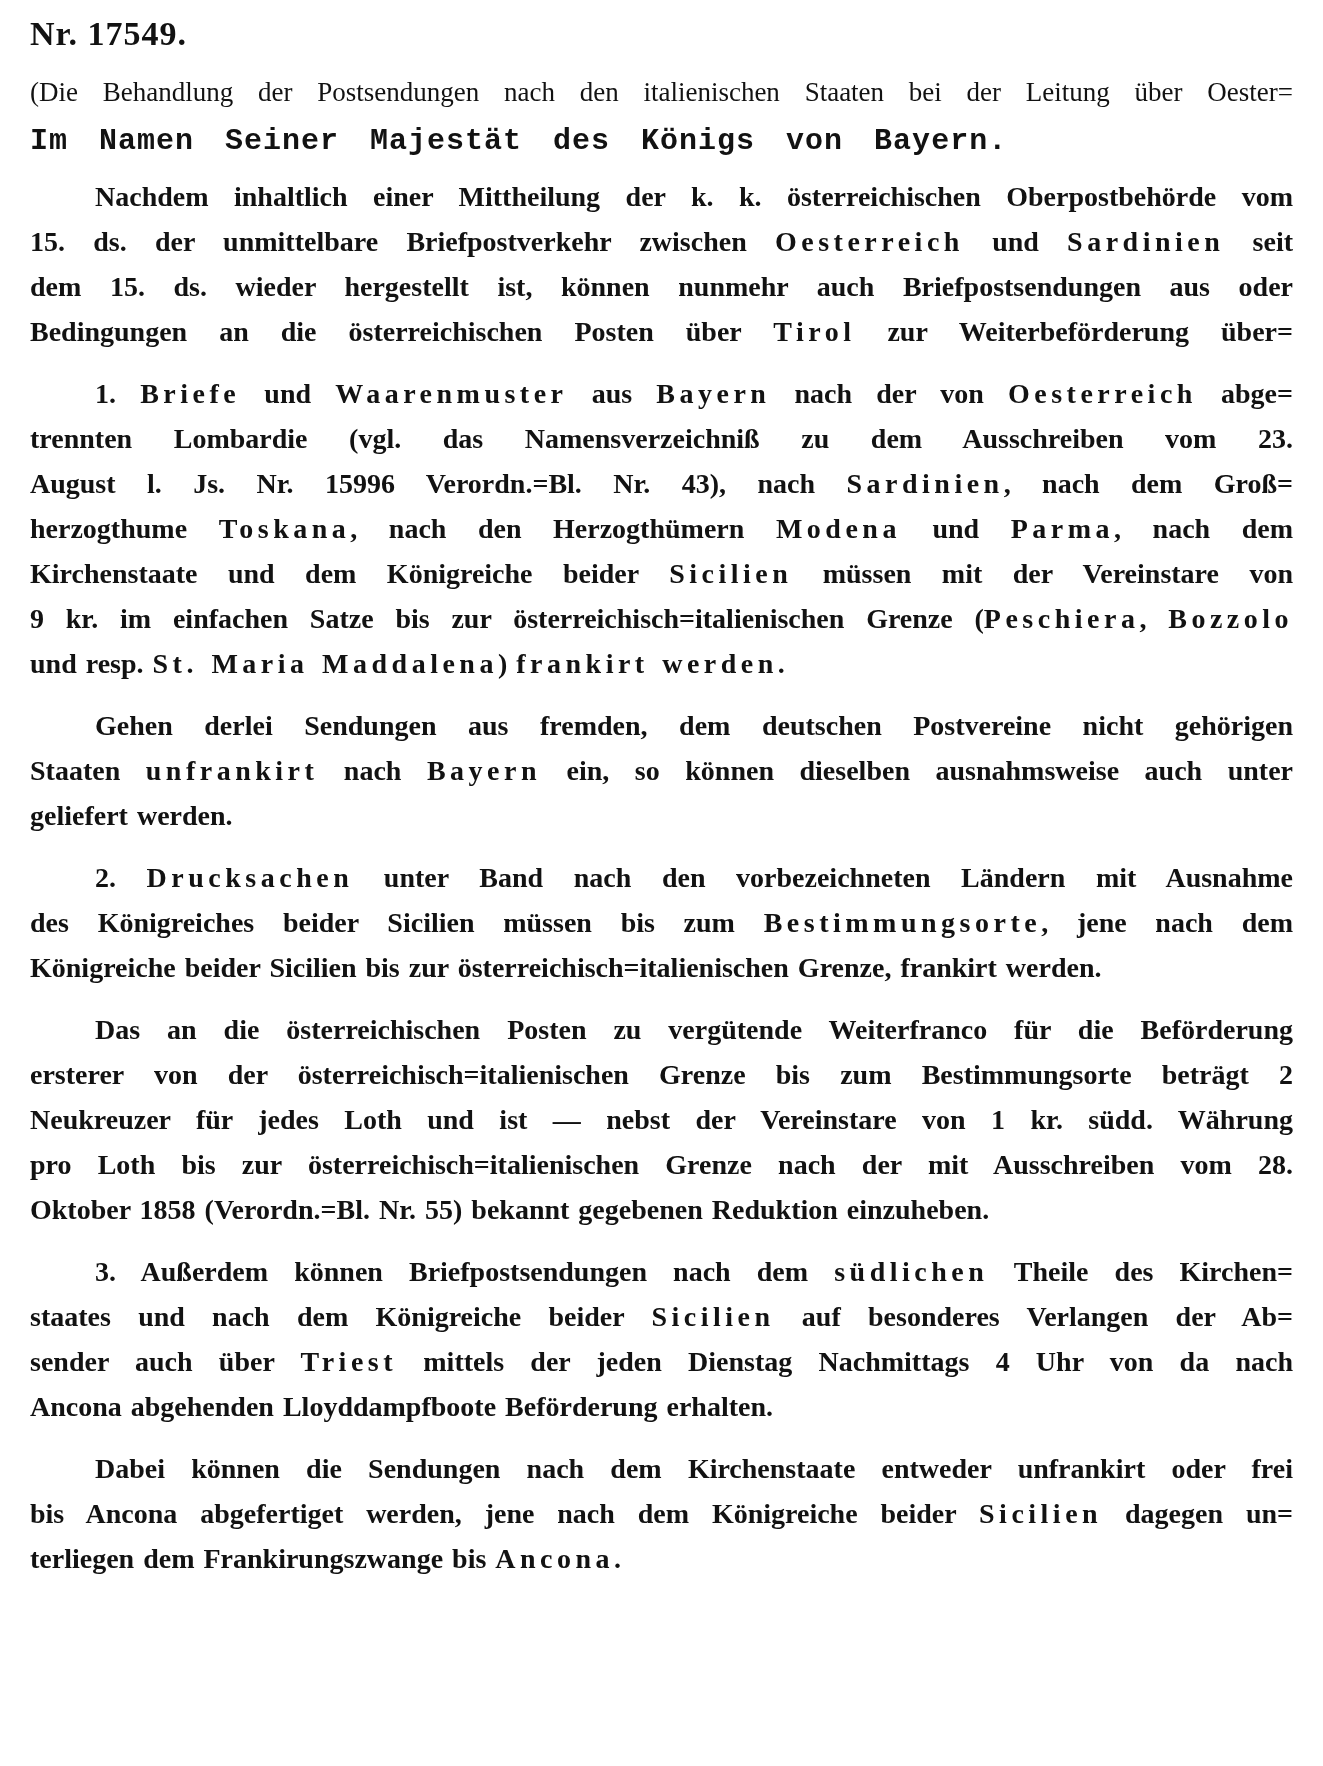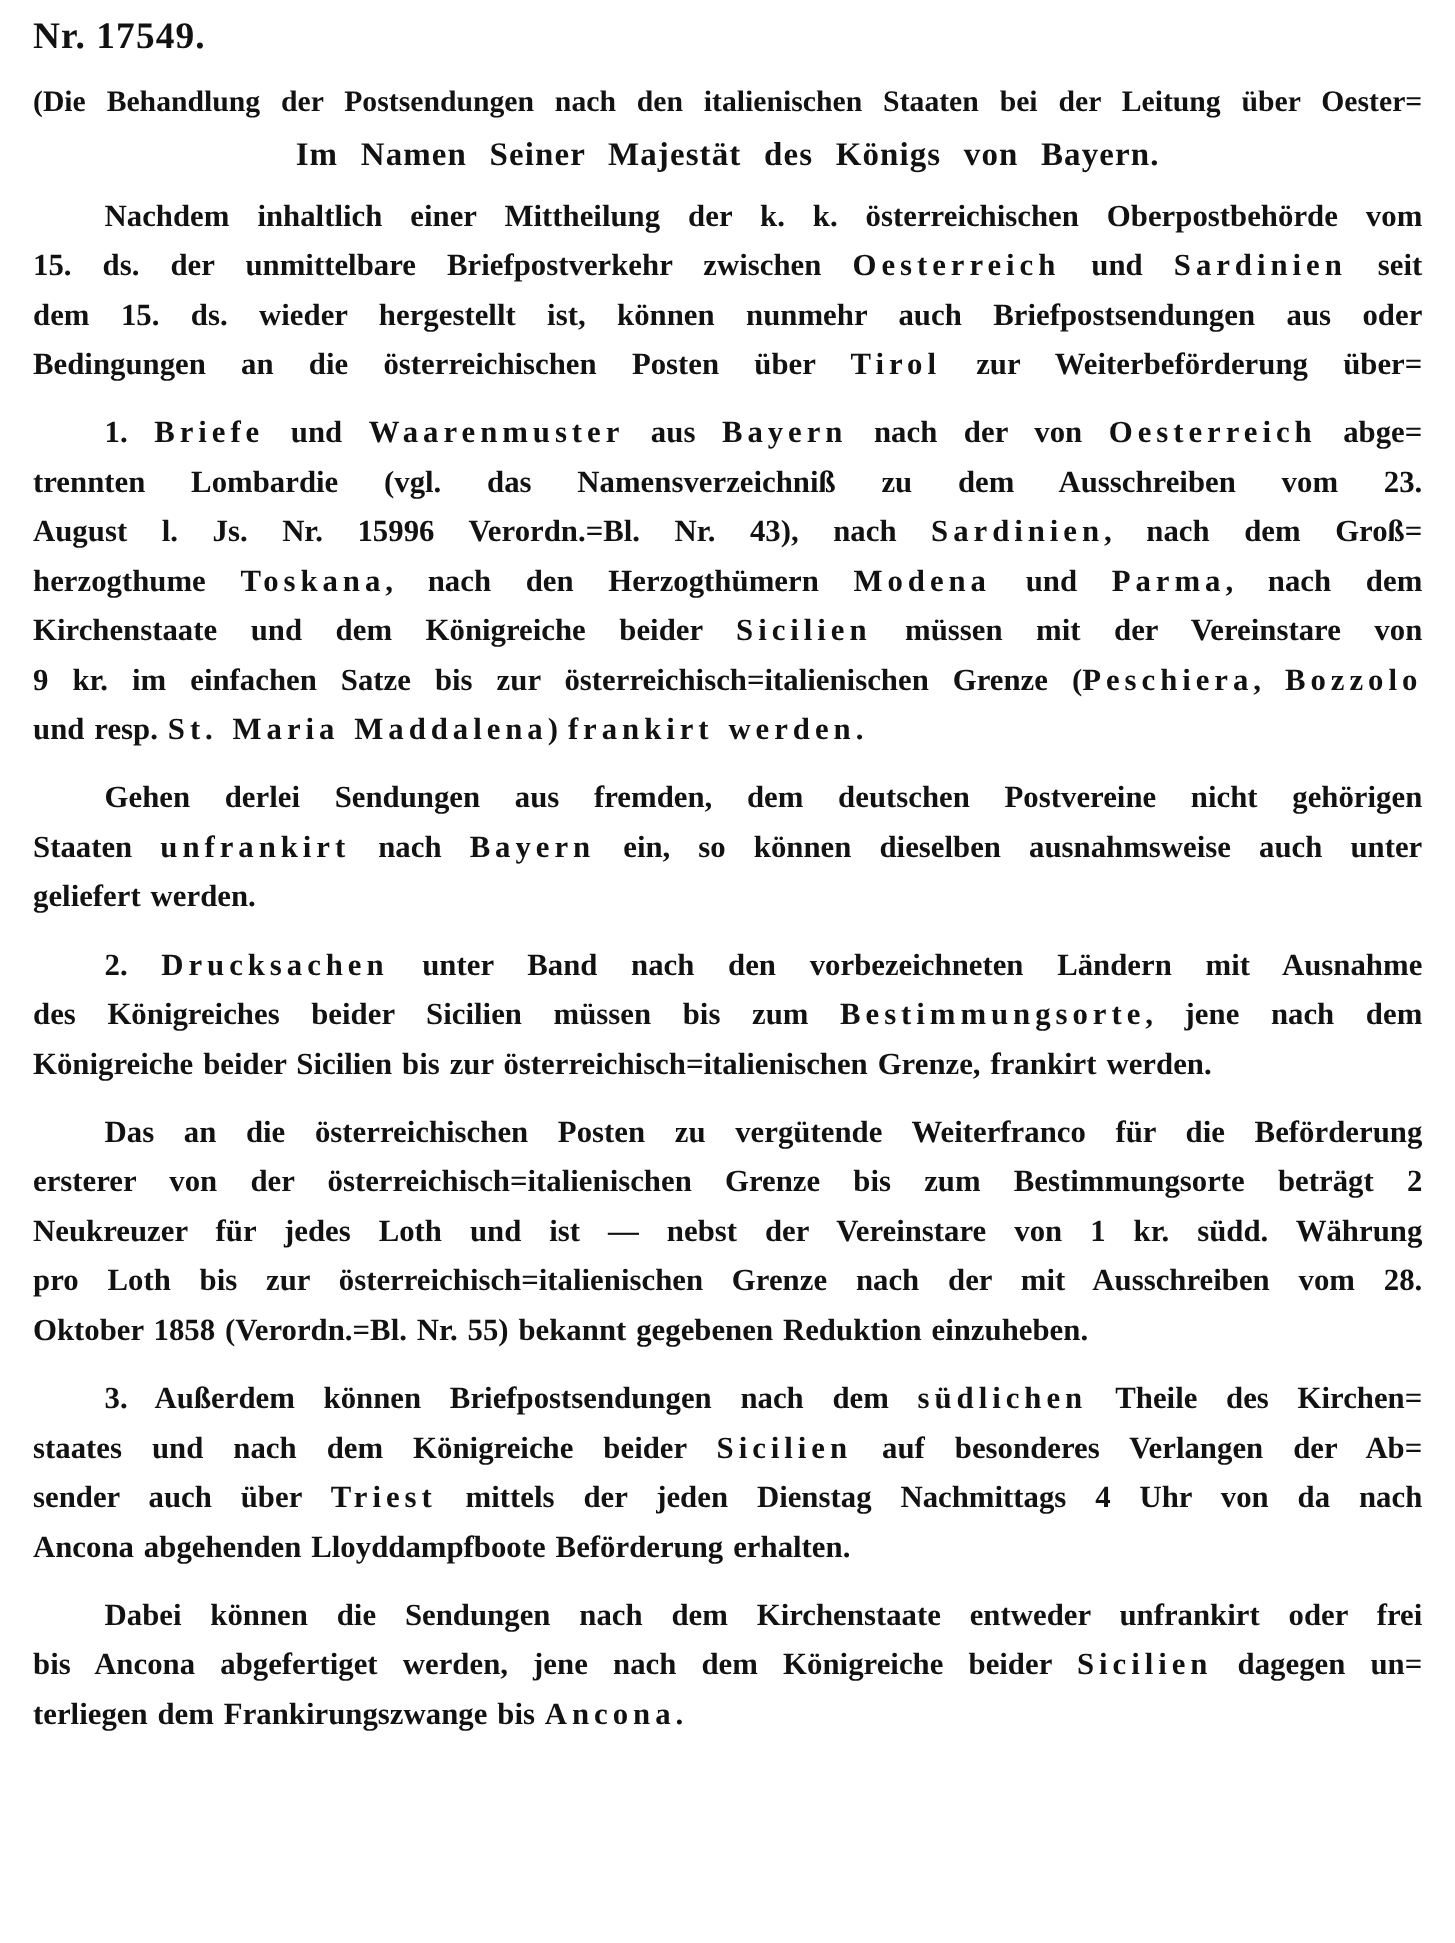--- a/index.html
+++ b/index.html
@@ -24,39 +24,40 @@
   }
   .doc-number {
     font-size: 34px;
     font-weight: 700;
     letter-spacing: 1px;
     line-height: 40px;
   }
   .subject {
     margin-top: 14px;
     font-size: 27px;
-    font-weight: 700;
+    font-weight: 400;
     line-height: 48px;
   }
   .subject .line {
     text-align: justify;
     text-align-last: justify;
   }
   .subject .line.last {
     text-align: center;
     text-align-last: center;
   }
   .heading {
     margin-top: 8px;
     font-size: 30px;
     font-weight: 700;
-    text-align: center;
+    text-align: left;
     line-height: 34px;
     word-spacing: 12px;
     letter-spacing: 1px;
+    font-family: Liberation Mono, monospace;
   }
   .body {
     margin-top: 16px;
     font-size: 28px;
     font-weight: 700;
     line-height: 45px;
   }
   .para {
     margin-top: 17px;
   }

